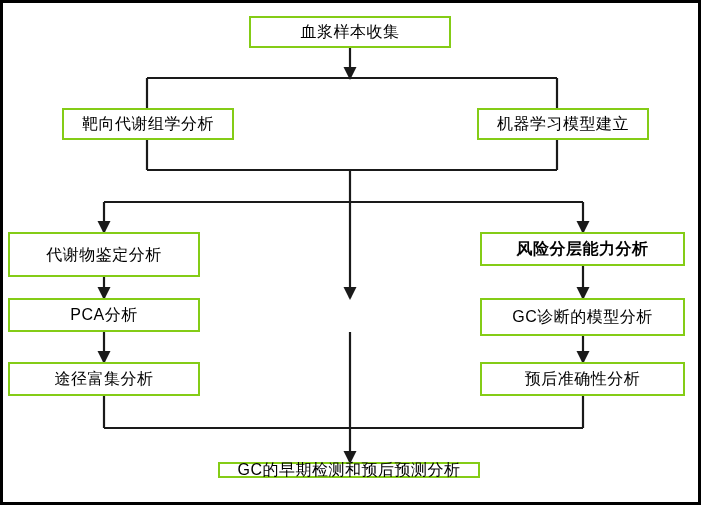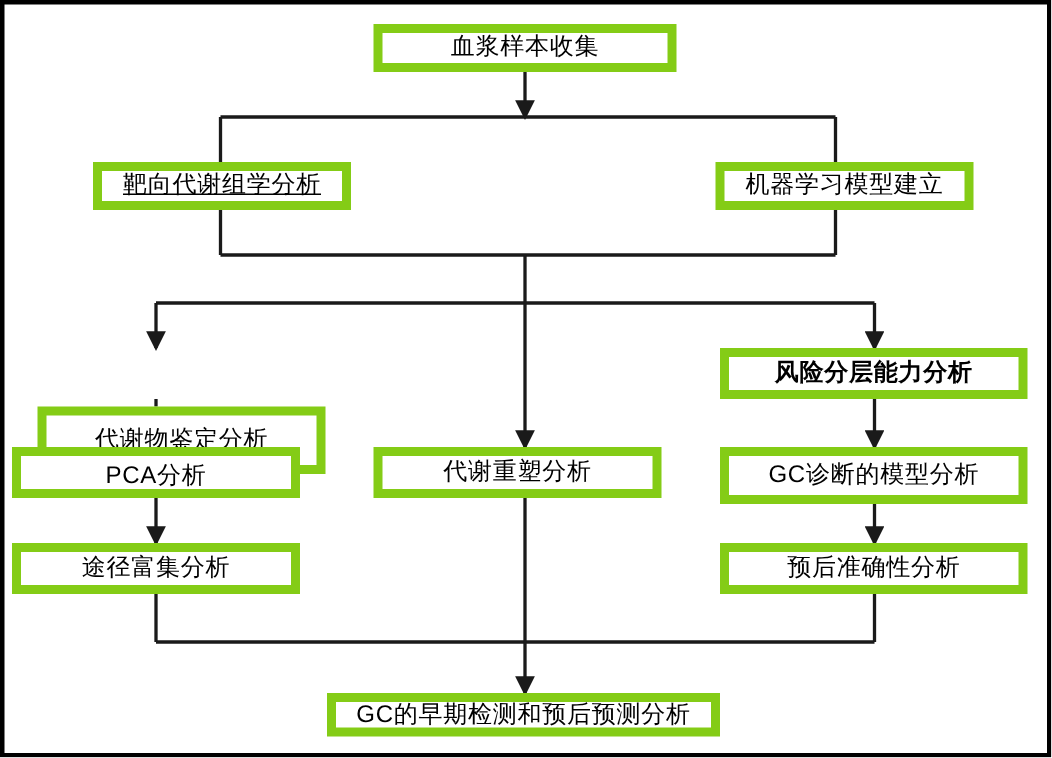--- a/index.html
+++ b/index.html
@@ -32,21 +32,21 @@
   svg#wires {
     position: absolute;
     left: 0;
     top: 0;
     width: 701px;
     height: 505px;
   }
   .node {
     position: absolute;
     box-sizing: border-box;
-    border: 6px solid #84cc16;
+    border: 2px solid #84cc16;
     background: #ffffff;
     display: flex;
     align-items: center;
     justify-content: center;
     color: #000000;
     font-size: 16px;
     line-height: 1;
     letter-spacing: 0.5px;
     white-space: nowrap;
     z-index: 3;
@@ -99,54 +99,51 @@
       <path d="M 104 428 L 583 428"></path>
 
       <path d="M 350 332 L 350 462" marker-end="url(#arrow)"></path>
     </g>
   </svg>
 
   <div class="node" style="left:249px; top:16px; width:202px; height:32px;">
     <span>血浆样本收集</span>
   </div>
 
-  <div class="node" style="left:62px; top:108px; width:172px; height:32px;text-decoration:underline;">
+  <div class="node" style="left:62px; top:108px; width:172px; height:32px;">
     <span>靶向代谢组学分析</span>
   </div>
 
   <div class="node" style="left:477px; top:108px; width:172px; height:32px;font-family:Liberation Serif, serif;">
     <span>机器学习模型建立</span>
   </div>
 
-  <div class="node" style="left:25px; top:232px; width:192px; height:45px;margin-top:39px;">
+  <div class="node" style="left:8px; top:232px; width:192px; height:45px;">
     <span>代谢物鉴定分析</span>
   </div>
 
   <div class="node" style="left:480px; top:232px; width:205px; height:34px;font-weight:bold;">
     <span>风险分层能力分析</span>
   </div>
 
-  <div class="node" style="left:8px; top:298px; width:192px; height:34px;align-items:flex-end;">
+  <div class="node" style="left:8px; top:298px; width:192px; height:34px;">
     <span>PCA分析</span>
   </div>
 
-  <div class="node" style="left:249px; top:298px; width:192px; height:34px;">
-    <span>代谢重塑分析</span>
-  </div>
 
   <div class="node" style="left:480px; top:298px; width:205px; height:38px;">
     <span>GC诊断的模型分析</span>
   </div>
 
   <div class="node" style="left:480px; top:362px; width:205px; height:34px;">
     <span>预后准确性分析</span>
   </div>
 
   <div class="node" style="left:8px; top:362px; width:192px; height:34px;">
     <span>途径富集分析</span>
   </div>
 
-  <div class="node" style="left:218px; top:462px; width:262px; height:29px;">
+  <div class="node" style="left:218px; top:462px; width:262px; height:16px;">
     <span>GC的早期检测和预后预测分析</span>
   </div>
 
   <div id="frame"></div>
 </div>
 
 </body></html>

